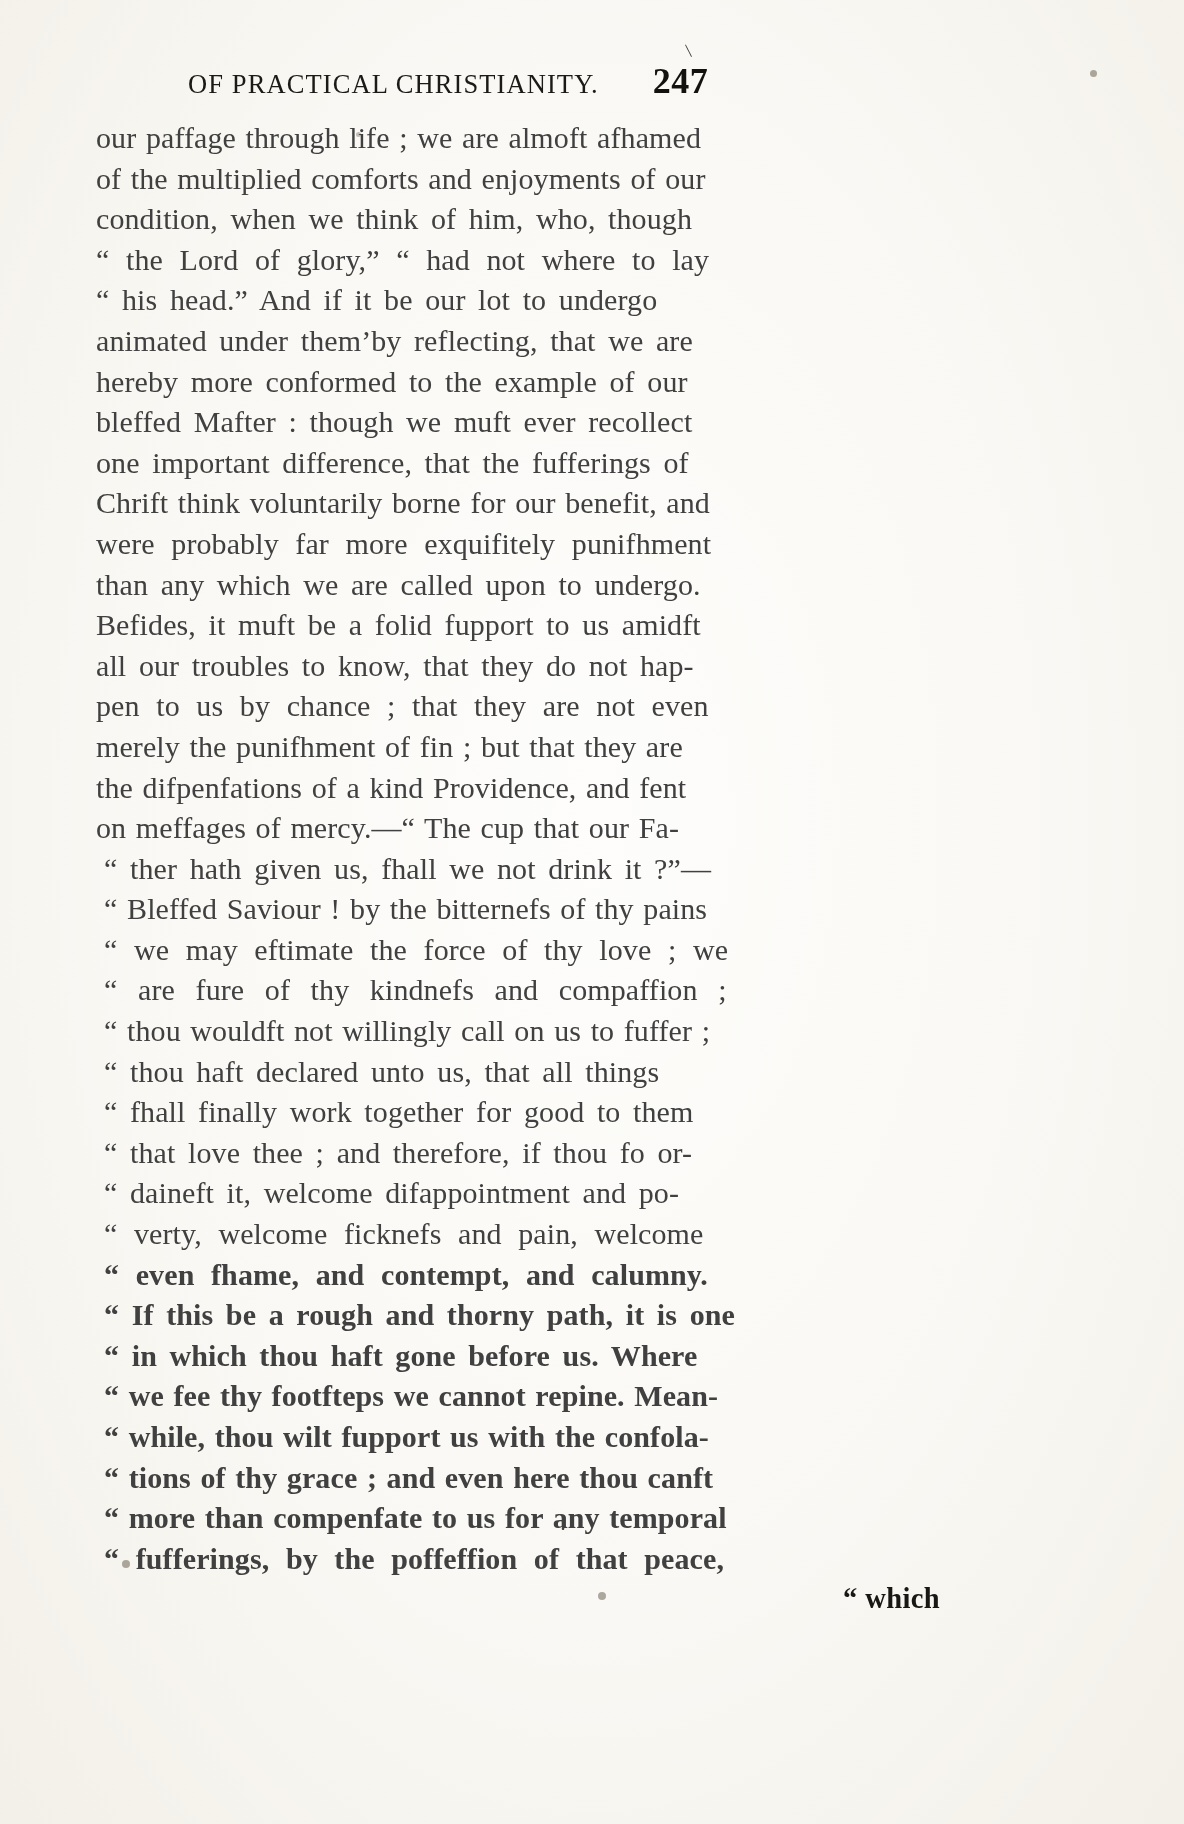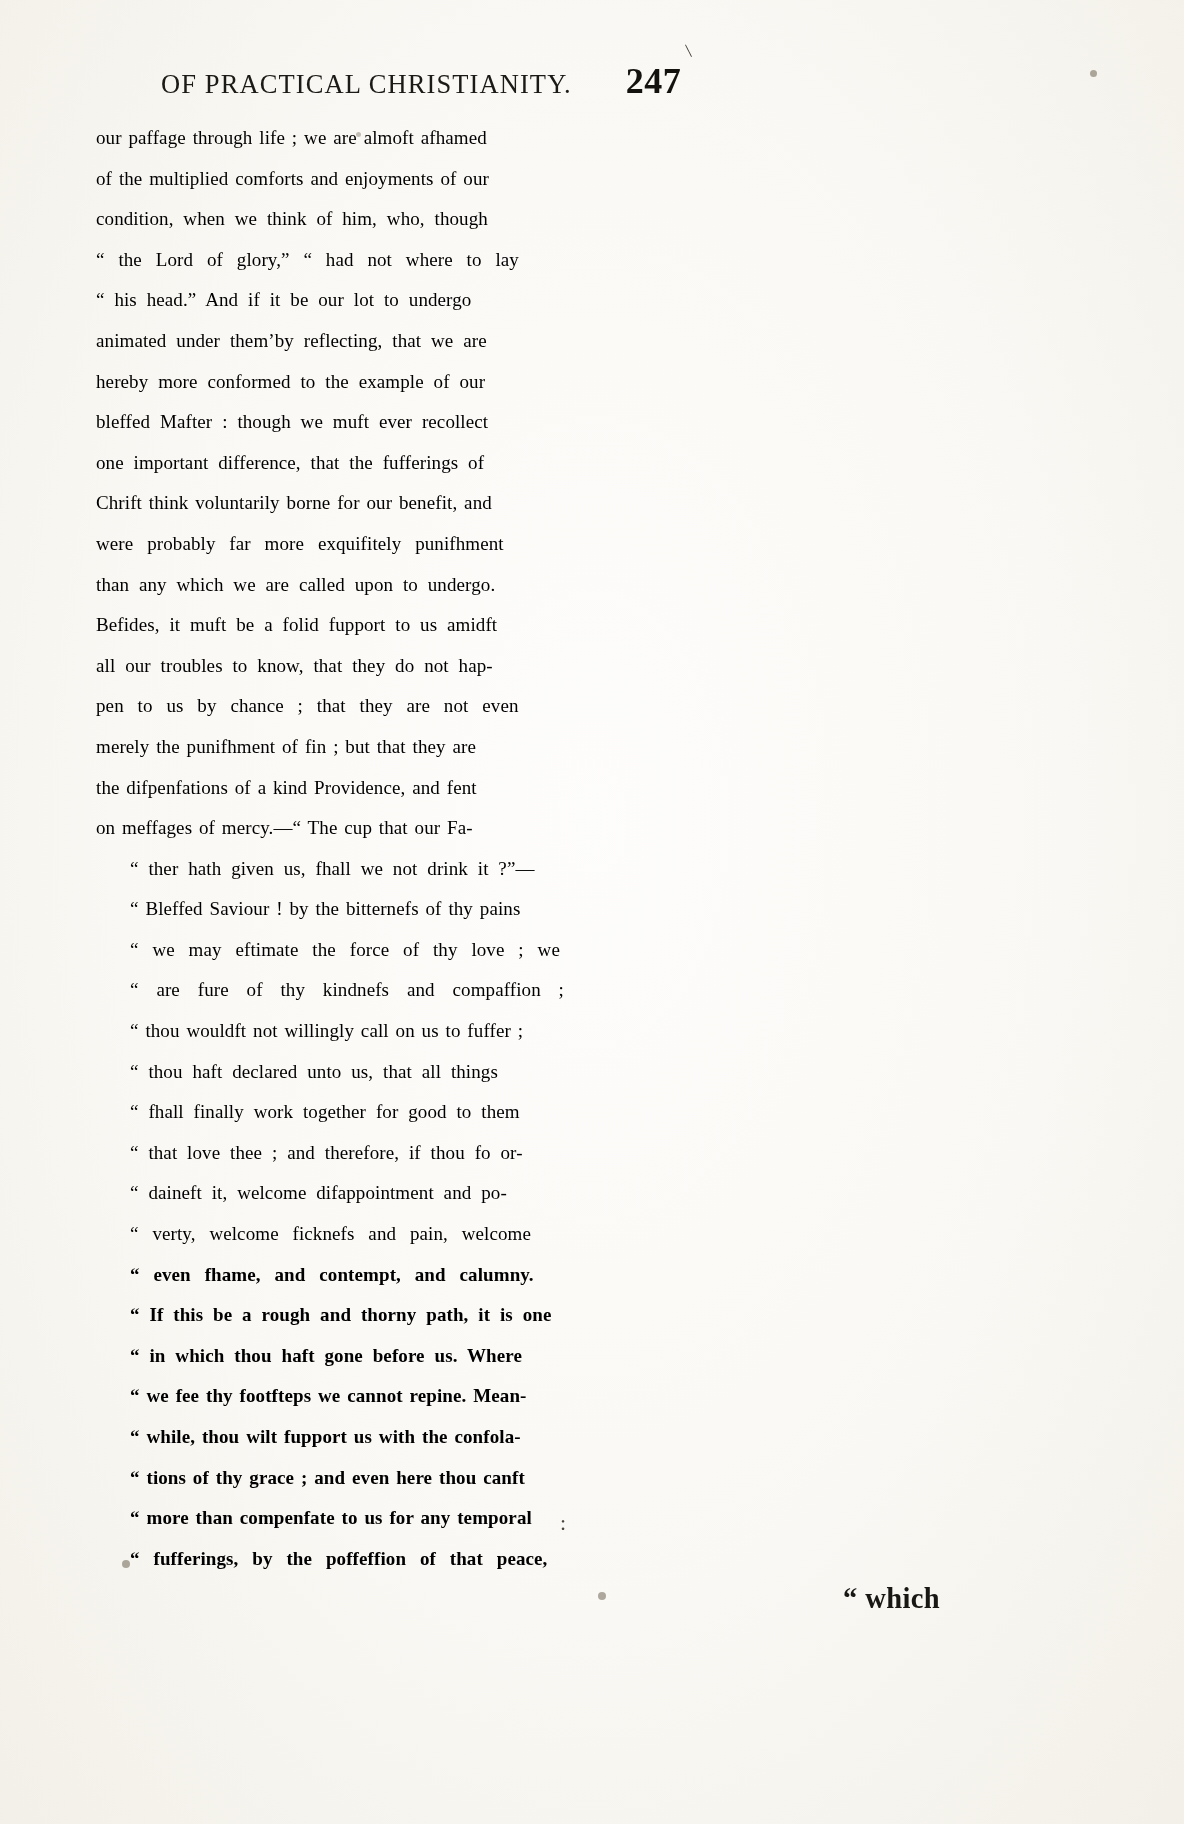--- a/index.html
+++ b/index.html
@@ -33,21 +33,21 @@
   .content {
     position: absolute;
     left: 96px;
     top: 60px;
     width: 880px;
   }
   .header-row {
     display: flex;
     align-items: baseline;
     justify-content: flex-start;
-    margin-left: 65px;
+    margin-left: 92px;
     margin-bottom: 16px;
   }
   .running-head {
     font-size: 26.5px;
     letter-spacing: 1.1px;
     color: #1c1a16;
     white-space: nowrap;
     font-family: "Liberation Serif", serif;
   }
   .page-number {
@@ -63,33 +63,33 @@
     top: 40px;
     font-size: 19px;
     color: #3a352c;
     transform: rotate(-8deg);
   }
   .body-text {
     margin-top: 6px;
     width: 872px;
   }
   .line {
-    font-size: 19px;
+    font-size: 30px;
     line-height: 40.6px;
-    color: #000000;
+    color: #404040;
     white-space: nowrap;
     letter-spacing: 0.1px;
   }
   
   .line.j1 { word-spacing: 2px; }
   .line.j2 { word-spacing: 5px; }
   .line.j3 { word-spacing: 9px; }
   .line.j4 { word-spacing: 13px; }
   .heavy { font-weight: bold; }
-  .line.indent-q { padding-left: 8px; margin-left: 26px; }
+  .line.indent-q { padding-left: 8px; }
   .lastline {
     text-align: right;
     font-size: 28.5px;
     line-height: 40.6px;
     font-weight: bold;
     padding-right: 28px;
     letter-spacing: 0.4px;
   }
   .footer-mark {
     position: absolute;

